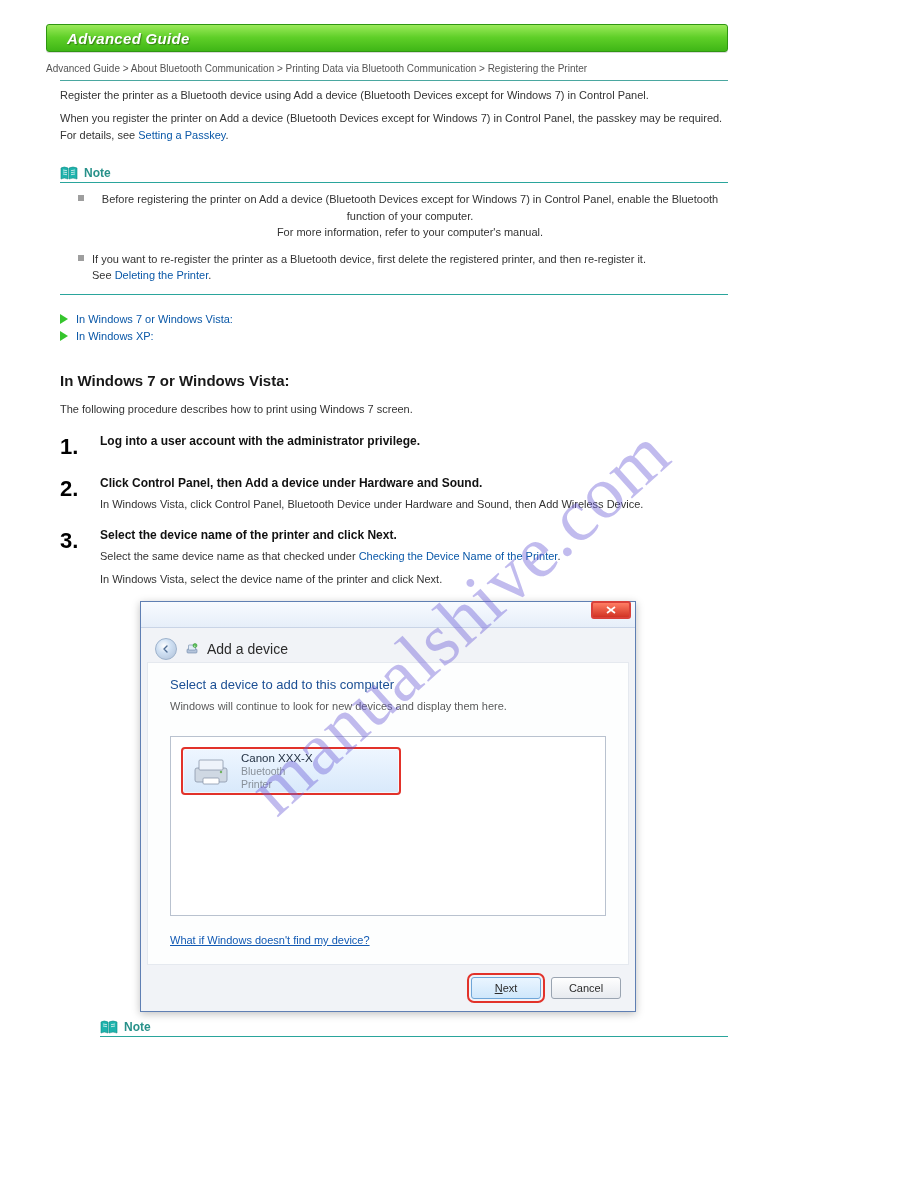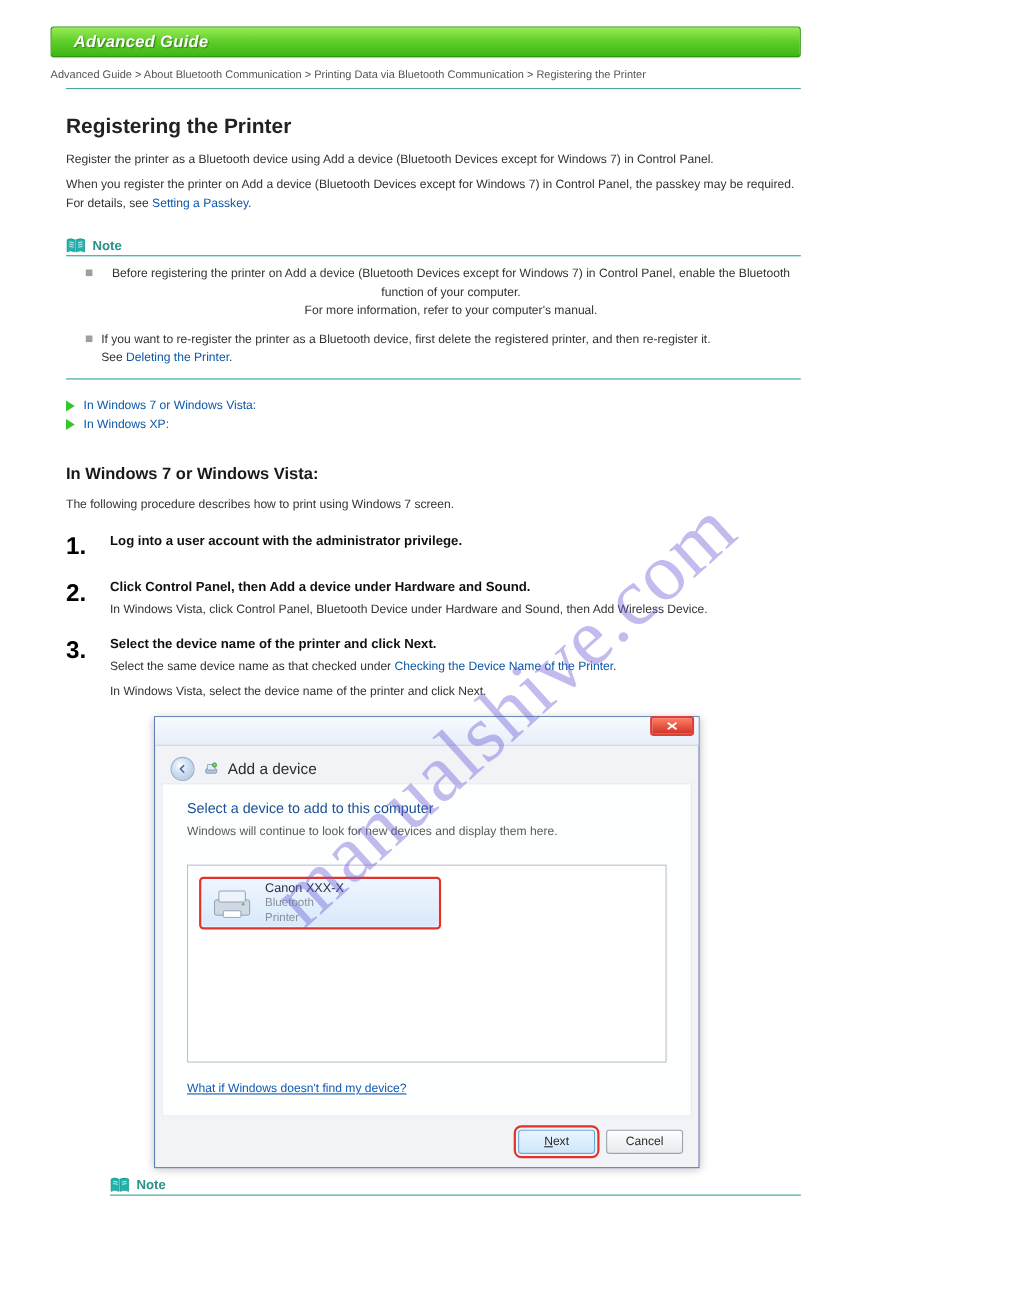--- a/index.html
+++ b/index.html
@@ -122,21 +122,20 @@
   <div class="banner">
     <span class="banner-text">Advanced Guide</span>
   </div>
 
   <div class="breadcrumb">Advanced Guide &gt; About Bluetooth Communication &gt; Printing Data via Bluetooth Communication &gt; Registering the Printer</div>
 
   <hr class="hr-teal">
 
   <div class="big-indent">
 
-    <div class="h1">Registering the Printer</div>
 
     <p class="p">Register the printer as a Bluetooth device using Add a device (Bluetooth Devices except for Windows 7) in Control Panel.</p>
     <p class="p">
       <span>When you register the printer on Add a device (Bluetooth Devices except for Windows 7) in Control Panel, the passkey may be required. For details, see </span><a class="link" href="#">Setting a Passkey</a>.
     </p>
 
     <div class="note-head">
       <span class="book-icon">
         <svg width="18" height="14" viewBox="0 0 18 14">
           <path d="M1 2 Q4 0 8 2 L8 13 Q4 11 1 13 Z" fill="#1fb3ad" stroke="#0e8c85" stroke-width="0.6"></path>

